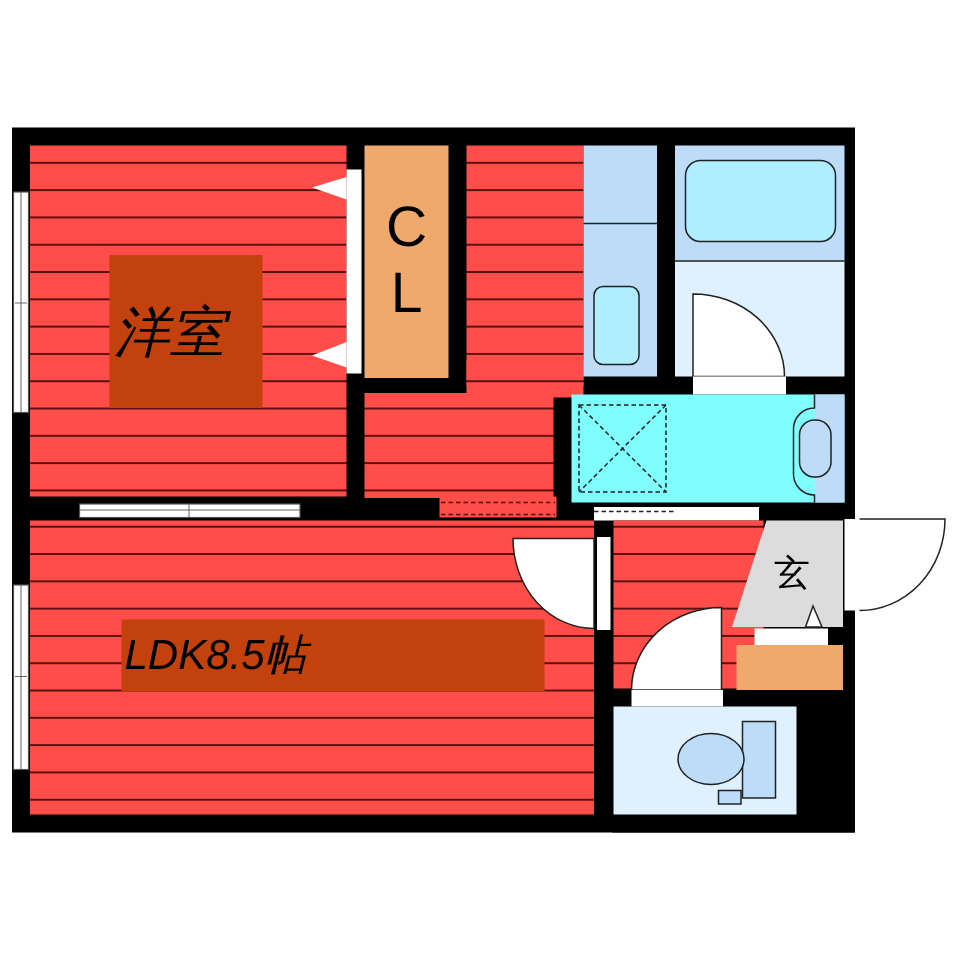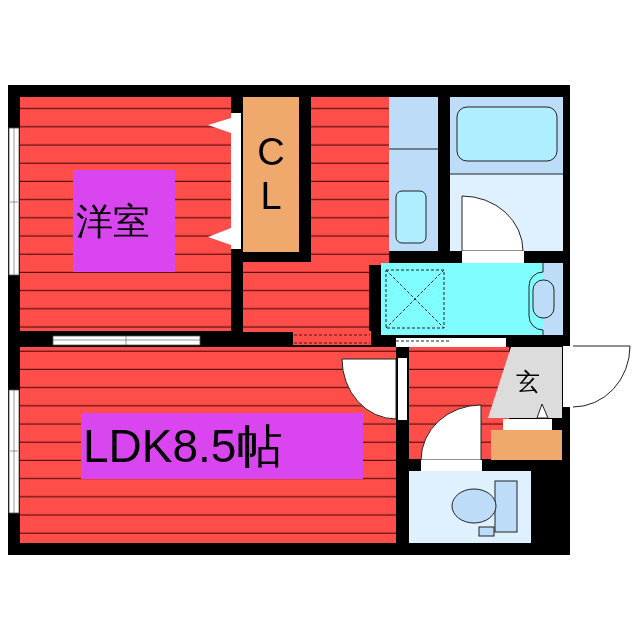--- a/index.html
+++ b/index.html
@@ -1,21 +1,21 @@
 <!DOCTYPE html>
 <html><head>
 <meta charset="utf-8">
 <style>
   html, body { margin:0; padding:0; background:#ffffff; }
   body { width:640px; height:640px; position:relative; overflow:hidden; font-family:"DejaVu Sans", sans-serif; }
   #plan { position:absolute; left:0; top:0; width:640px; height:640px; }
-  .lbl { position:absolute; background:#d946ef; color:#000; display:flex; align-items:center; justify-content:center; line-height:1.0; }
+  .lbl { position:absolute; background:#c2410c; color:#000; display:flex; align-items:center; justify-content:center; line-height:1.0;font-style:italic; }
   .lbl-youshitsu { left:73px; top:170px; width:102px; height:102px; font-size:37px; flex-direction:column; align-items:flex-start; padding-left:3px; box-sizing:border-box; }
   .lbl-youshitsu span { display:block; }
-  .lbl-ldk { left:81px; top:413px; width:282px; height:66px; font-size:46px; font-family:"Liberation Sans", sans-serif; justify-content:flex-start; padding-left:2px; box-sizing:border-box; }
+  .lbl-ldk { left:81px; top:413px; width:282px; height:48px; font-size:28px; font-family:"Liberation Sans", sans-serif; justify-content:flex-start; padding-left:2px; box-sizing:border-box; }
   .lbl-cl { position:absolute; left:243px; top:130px; width:56px; font-size:38px; font-family:"Liberation Sans", sans-serif; color:#000; text-align:center; line-height:44px; }
   .lbl-genkan { position:absolute; left:516px; top:366px; font-size:24px; color:#000; }
 </style>
 </head>
 <body>
 
 <svg id="plan" viewBox="0 0 640 640" xmlns="http://www.w3.org/2000/svg">
   <defs>
     <pattern id="floorLines" patternUnits="userSpaceOnUse" width="640" height="18.2" y="0">
       <rect width="640" height="18.2" fill="#ff4d4a"></rect>

